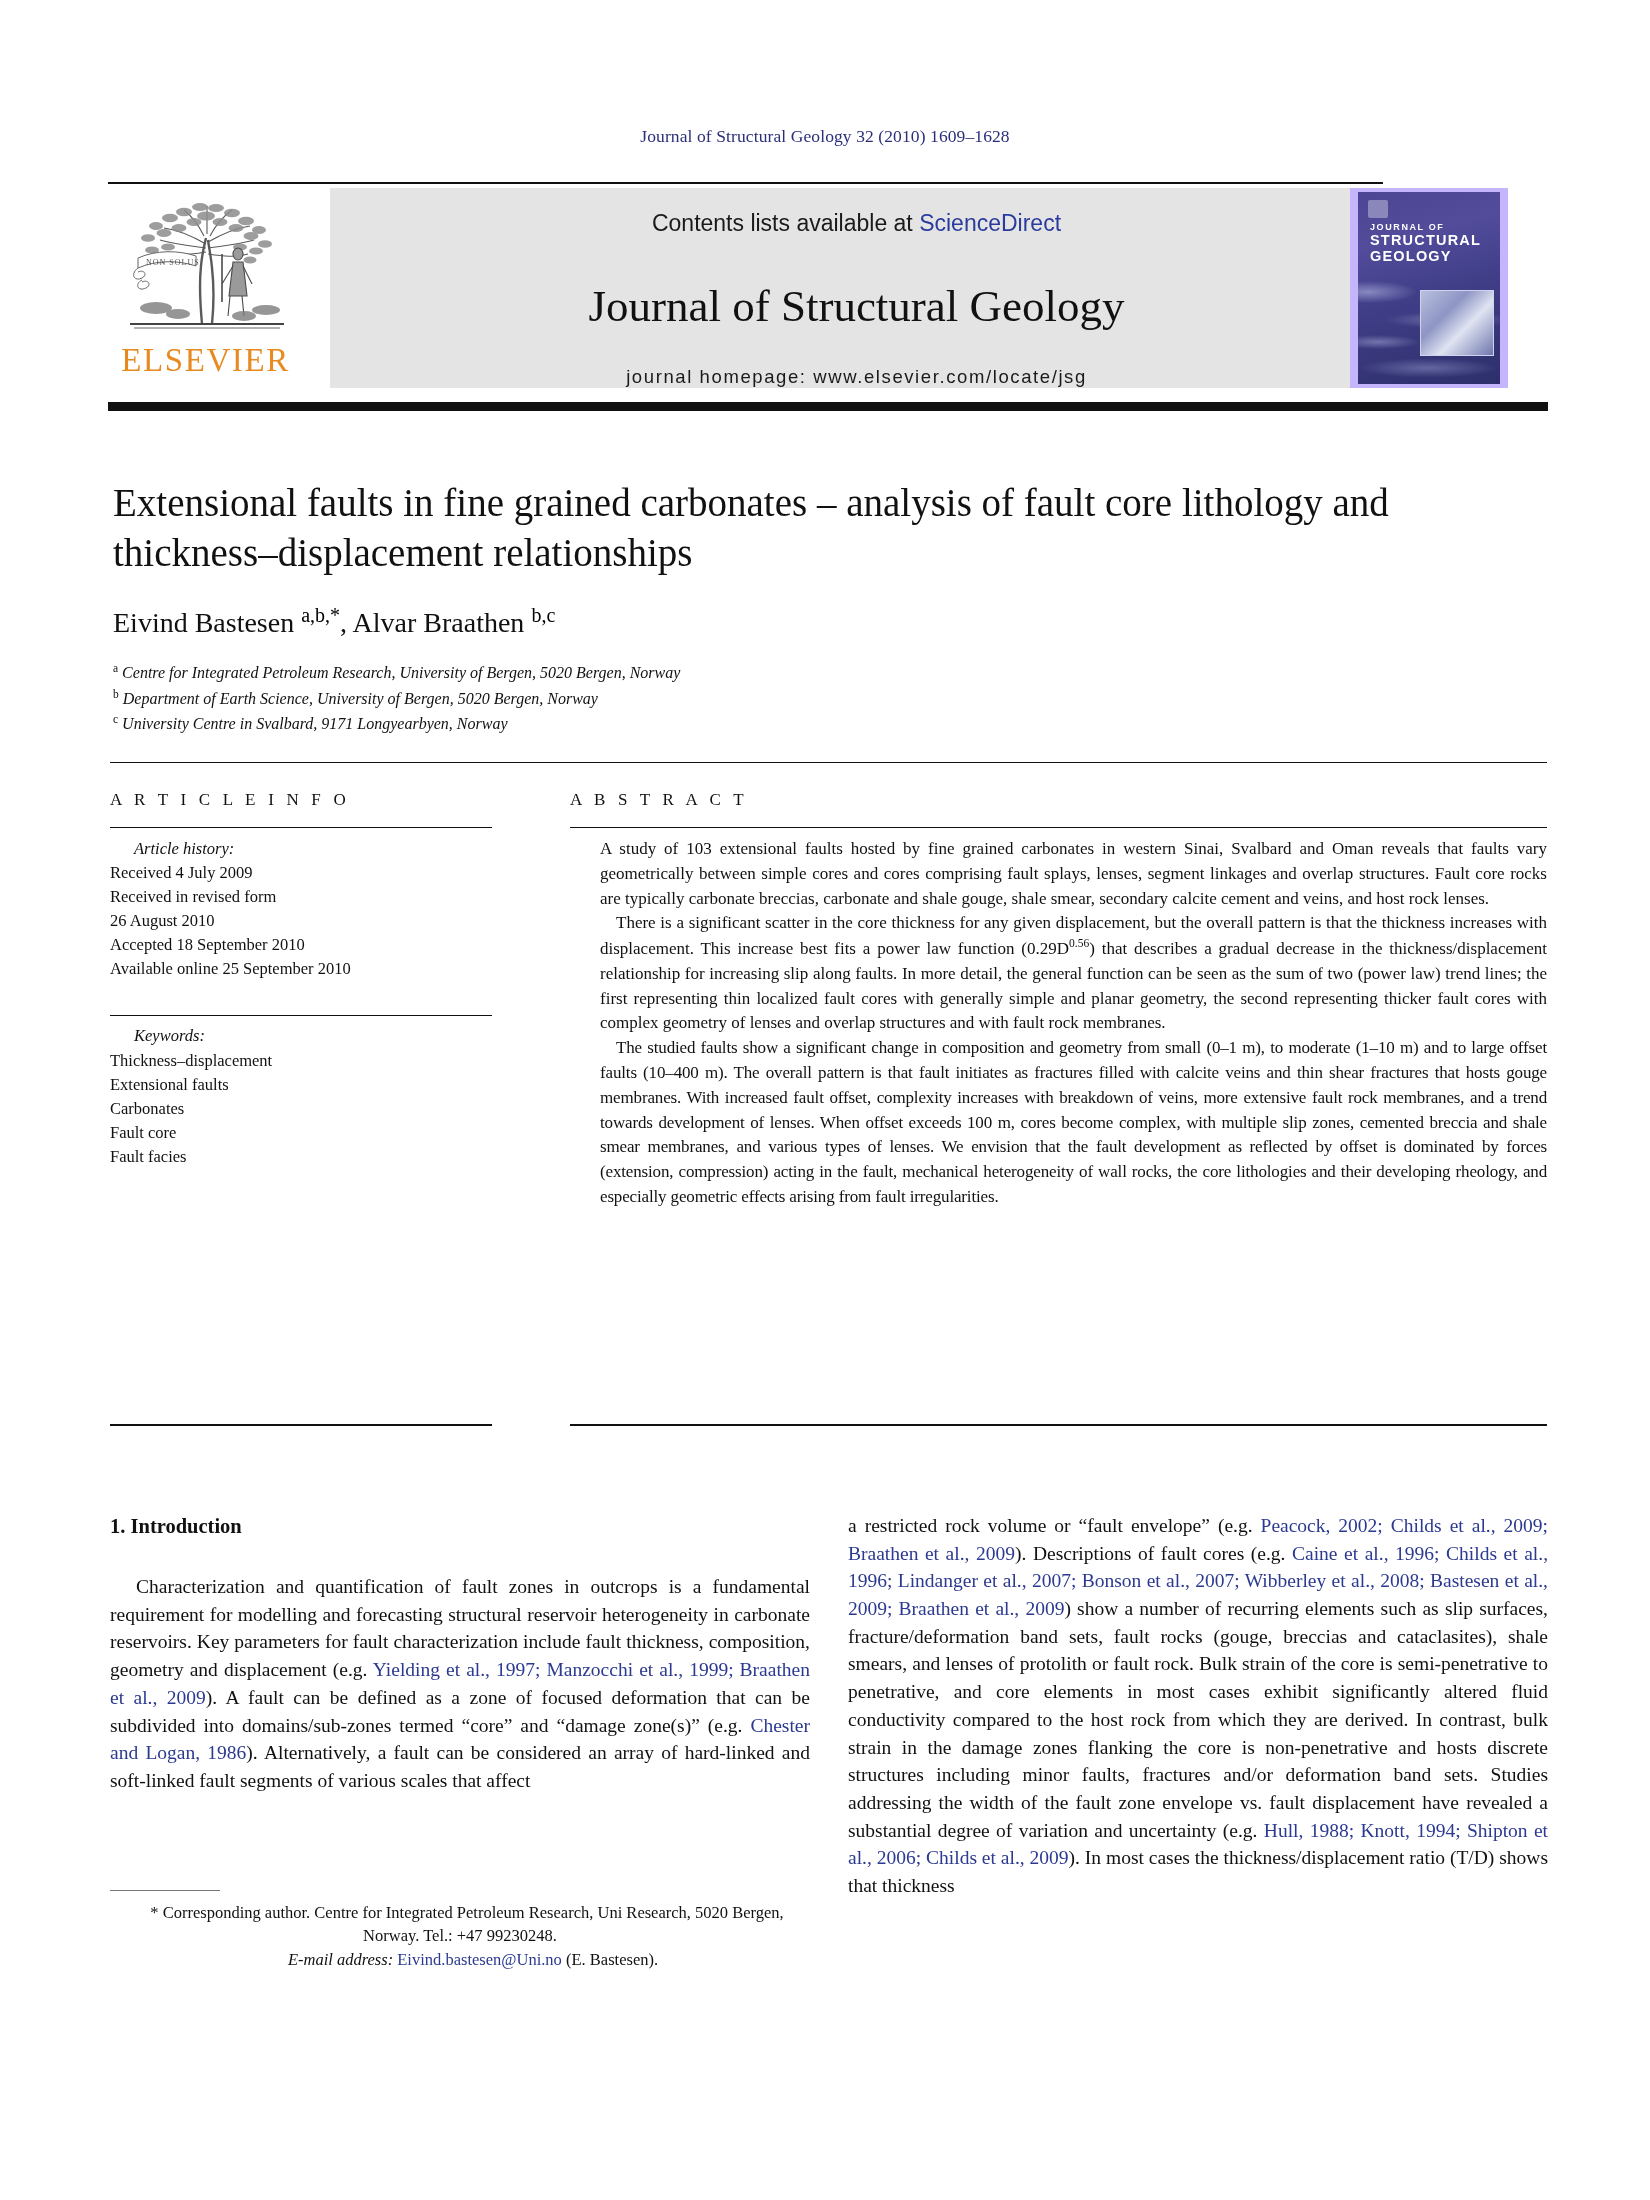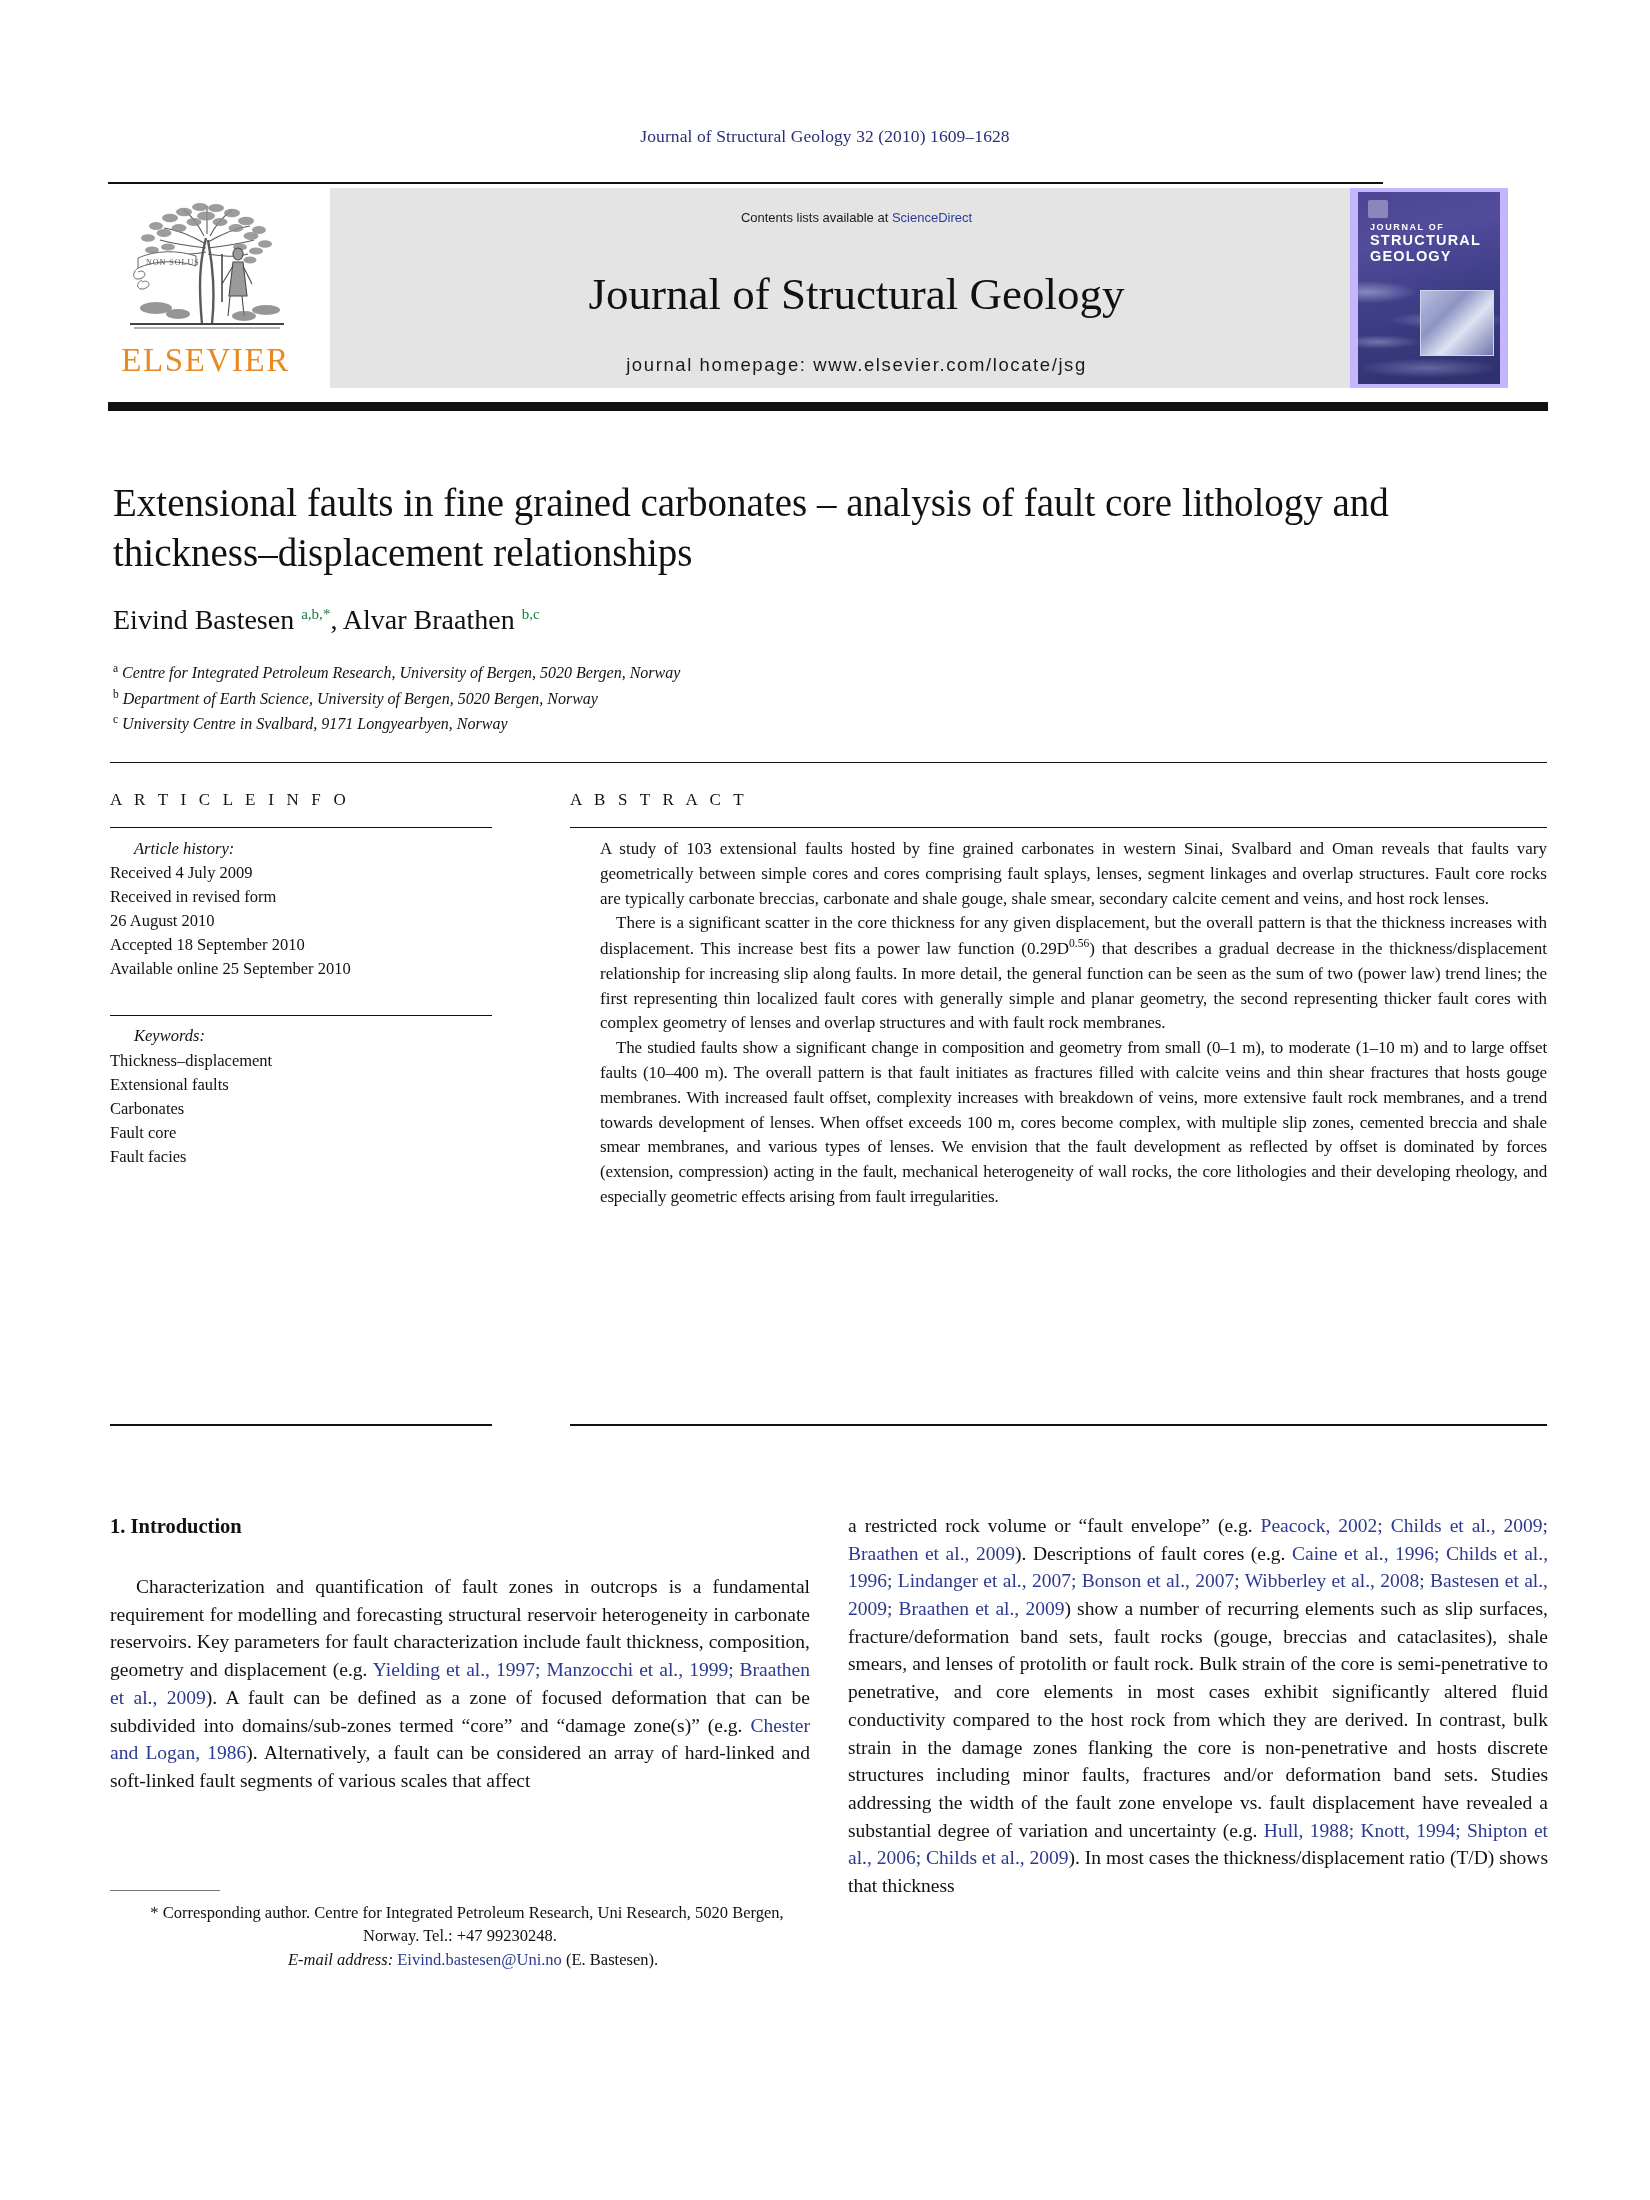--- a/index.html
+++ b/index.html
@@ -69,21 +69,21 @@
   }
   .banner {
     position: absolute;
     left: 222px; top: 0;
     width: 1053px; height: 200px;
     background: #e4e4e4;
     text-align: center;
   }
   .banner .contents {
     margin-top: 22px;
-    font-size: 13px;
+    font-size: 23px;
     font-family: "Liberation Sans", sans-serif;
     color: #1a1a1a;
   }
   .banner .contents .sd {
     color: #2a3b9e;
   }
   .banner .jtitle {
     margin-top: 43px;
     font-size: 45px;
     font-family: "Liberation Serif", serif;
@@ -165,22 +165,22 @@
   }
   .authors {
     position: absolute;
     left: 113px; top: 604px;
     width: 1300px;
     font-size: 28px;
     font-family: "Liberation Serif", serif;
     color: #111;
   }
   .authors sup {
-    font-size: 15px;
-    color: #15803d;
+    font-size: 20px;
+    color: #000000;
     vertical-align: super;
   }
   .affils {
     position: absolute;
     left: 113px; top: 660px;
     width: 1300px;
     font-size: 16px;
     font-style: italic;
     line-height: 1.52;
     color: #111;

